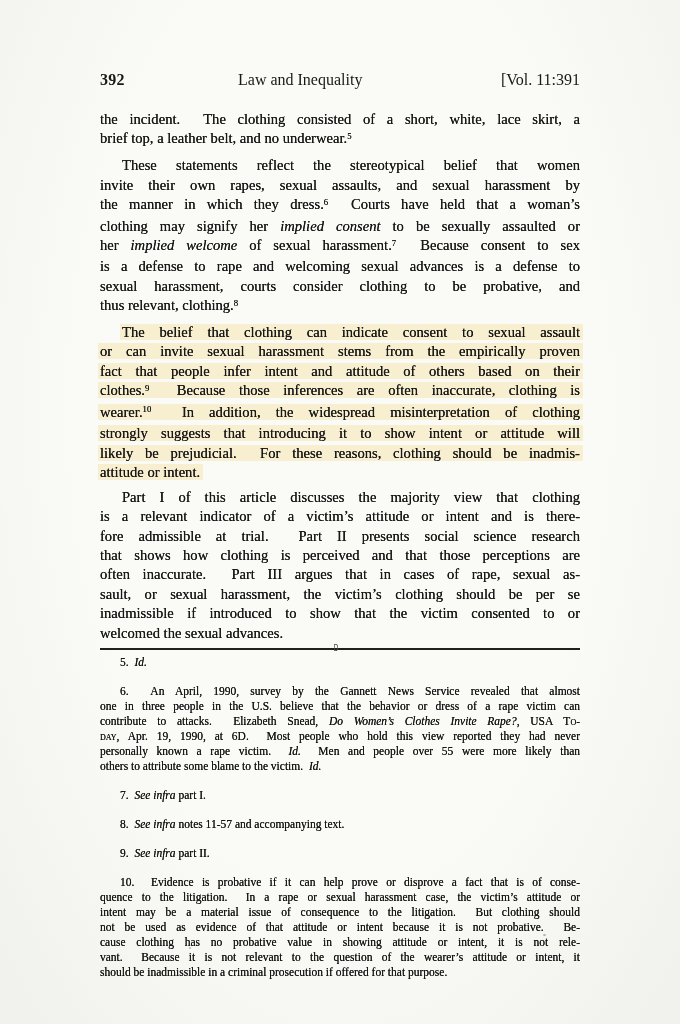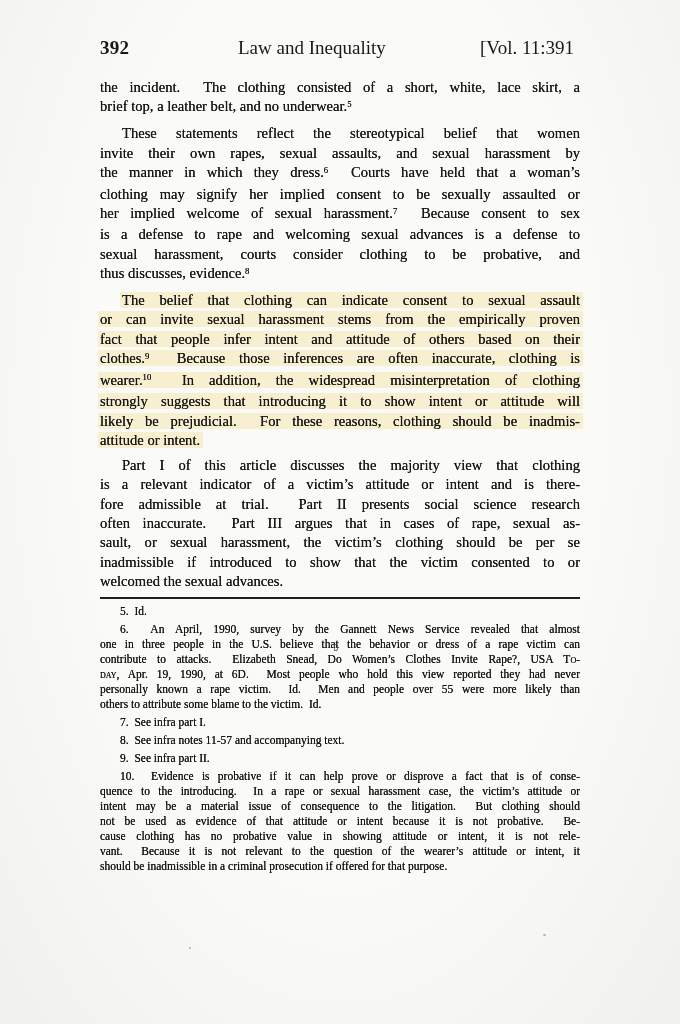--- a/index.html
+++ b/index.html
@@ -19,55 +19,56 @@
     position: absolute;
     left: 100px;
     top: 38px;
     width: 480px;
   }
 
   
   .running-head {
     position: relative;
     height: 20px;
-    font-size: 19px;
+    font-size: 16px;
     line-height: 20px;
+    margin-top: 32px;
   }
   .running-head .pageno { position: absolute; left: 0; top: 0; font-weight: bold; letter-spacing: .3px; }
   .running-head .jtitle { position: absolute; left: 138px; top: 0; }
-  .running-head .vol    { position: absolute; right: 6px; top: 0; padding-left: 18px; }
+  .running-head .vol    { position: absolute; right: 0; top: 0; padding-left: 18px; }
 
   
   .bodytext { margin-top: 20px; font-size: 14.6px; line-height: 19.4px;
               text-shadow: 0 0 .4px currentColor; }
   .para { margin-top: 5.5px; }
   .para:first-child { margin-top: 9px; }
   .line {
     text-align: justify;
     text-align-last: justify;
     white-space: pre-wrap;
     min-height: 19.4px;
   }
   .line.last { text-align-last: left; }
   .para.indent .line.first { text-indent: 22px; }
 
-  .it  { }
+  .it  { font-style: italic; }
   .sc  { font-variant: small-caps; }
   .sup { font-size: 0.60em; position: relative; top: -0.48em; letter-spacing: .2px; }
 
   .hl-para .hl {
     background: var(--hl);
     box-shadow: 3px 0 0 var(--hl), -2px 0 0 var(--hl);
   }
 
   
   .fn-rule { margin-top: 5px; width: 480px; height: 2px; background: #1f1f1f; }
   .footnotes { margin-top: 4px; font-size: 11.5px; line-height: 15px;
                text-shadow: 0 0 .3px currentColor; }
-  .footnotes .para { margin-top: 3px; }
+  .footnotes .para { margin-top: 14px; }
   .footnotes .para:first-child { margin-top: 5px; }
   .footnotes .line { min-height: 15px; }
   .footnotes .para.indent .line.first { text-indent: 20px; }
 
   
   .artifact-d {
     position: absolute; left: 333px; top: 645px;
     font-family: "DejaVu Sans", sans-serif;
     font-size: 8px; line-height: 8px; color: #4a4a42; transform: scaleX(.8);
   }
@@ -93,36 +94,37 @@
           <div class="line last"><span>brief top, a leather belt, and no underwear.</span><span class="sup">5</span></div>
         </div>
         <div class="para indent">
           <div class="line first"><span>These statements reflect the stereotypical belief that women</span></div>
           <div class="line"><span>invite their own rapes, sexual assaults, and sexual harassment by</span></div>
           <div class="line"><span>the manner in which they dress.</span><span class="sup">6</span><span>  Courts have held that a woman’s</span></div>
           <div class="line"><span>clothing may signify her </span><span class="it">implied consent</span><span> to be sexually assaulted or</span></div>
           <div class="line"><span>her </span><span class="it">implied welcome</span><span> of sexual harassment.</span><span class="sup">7</span><span>  Because consent to sex</span></div>
           <div class="line"><span>is a defense to rape and welcoming sexual advances is a defense to</span></div>
           <div class="line"><span>sexual harassment, courts consider clothing to be probative, and</span></div>
-          <div class="line last"><span>thus discusses, evidence.</span><span class="sup">8</span></div>
+          <div class="line last"><span>thus relevant, clothing.</span><span class="sup">8</span></div>
         </div>
         <div class="para indent hl-para">
           <div class="line first"><span class="hl"><span>The belief that clothing can indicate consent to sexual assault</span></span></div>
           <div class="line"><span class="hl"><span>or can invite sexual harassment stems from the empirically proven</span></span></div>
           <div class="line"><span class="hl"><span>fact that people infer intent and attitude of others based on their</span></span></div>
           <div class="line"><span class="hl"><span>clothes.</span><span class="sup">9</span><span>  Because those inferences are often inaccurate, clothing is</span></span></div>
           <div class="line"><span class="hl"><span>wearer.</span><span class="sup">10</span><span>  In addition, the widespread misinterpretation of clothing</span></span></div>
           <div class="line"><span class="hl"><span>strongly suggests that introducing it to show intent or attitude will</span></span></div>
           <div class="line"><span class="hl"><span>likely be prejudicial.  For these reasons, clothing should be inadmis-</span></span></div>
           <div class="line last"><span class="hl"><span>attitude or intent.</span></span></div>
         </div>
         <div class="para indent">
           <div class="line first"><span>Part I of this article discusses the majority view that clothing</span></div>
           <div class="line"><span>is a relevant indicator of a victim’s attitude or intent and is there-</span></div>
           <div class="line"><span>fore admissible at trial.  Part II presents social science research</span></div>
+          <div class="line"><span>that shows how clothing is perceived and that those perceptions are</span></div>
           <div class="line"><span>often inaccurate.  Part III argues that in cases of rape, sexual as-</span></div>
           <div class="line"><span>sault, or sexual harassment, the victim’s clothing should be per se</span></div>
           <div class="line"><span>inadmissible if introduced to show that the victim consented to or</span></div>
           <div class="line last"><span>welcomed the sexual advances.</span></div>
         </div>
       </div>
 
     <div class="fn-rule"></div>
 
     <div class="footnotes" id="footnotes">
@@ -141,21 +143,21 @@
           <div class="line first last"><span>7.  </span><span class="it">See infra</span><span> part I.</span></div>
         </div>
         <div class="para indent">
           <div class="line first last"><span>8.  </span><span class="it">See infra</span><span> notes 11-57 and accompanying text.</span></div>
         </div>
         <div class="para indent">
           <div class="line first last"><span>9.  </span><span class="it">See infra</span><span> part II.</span></div>
         </div>
         <div class="para indent">
           <div class="line first"><span>10.  Evidence is probative if it can help prove or disprove a fact that is of conse-</span></div>
-          <div class="line"><span>quence to the introducing.  In a rape or sexual harassment case, the victim’s attitude or</span></div>
+          <div class="line"><span>quence to the litigation.  In a rape or sexual harassment case, the victim’s attitude or</span></div>
           <div class="line"><span>intent may be a material issue of consequence to the litigation.  But clothing should</span></div>
           <div class="line"><span>not be used as evidence of that attitude or intent because it is not probative.  Be-</span></div>
           <div class="line"><span>cause clothing has no probative value in showing attitude or intent, it is not rele-</span></div>
           <div class="line"><span>vant.  Because it is not relevant to the question of the wearer’s attitude or intent, it</span></div>
           <div class="line last"><span>should be inadmissible in a criminal prosecution if offered for that purpose.</span></div>
         </div>
       </div>
 
   </div>
 

